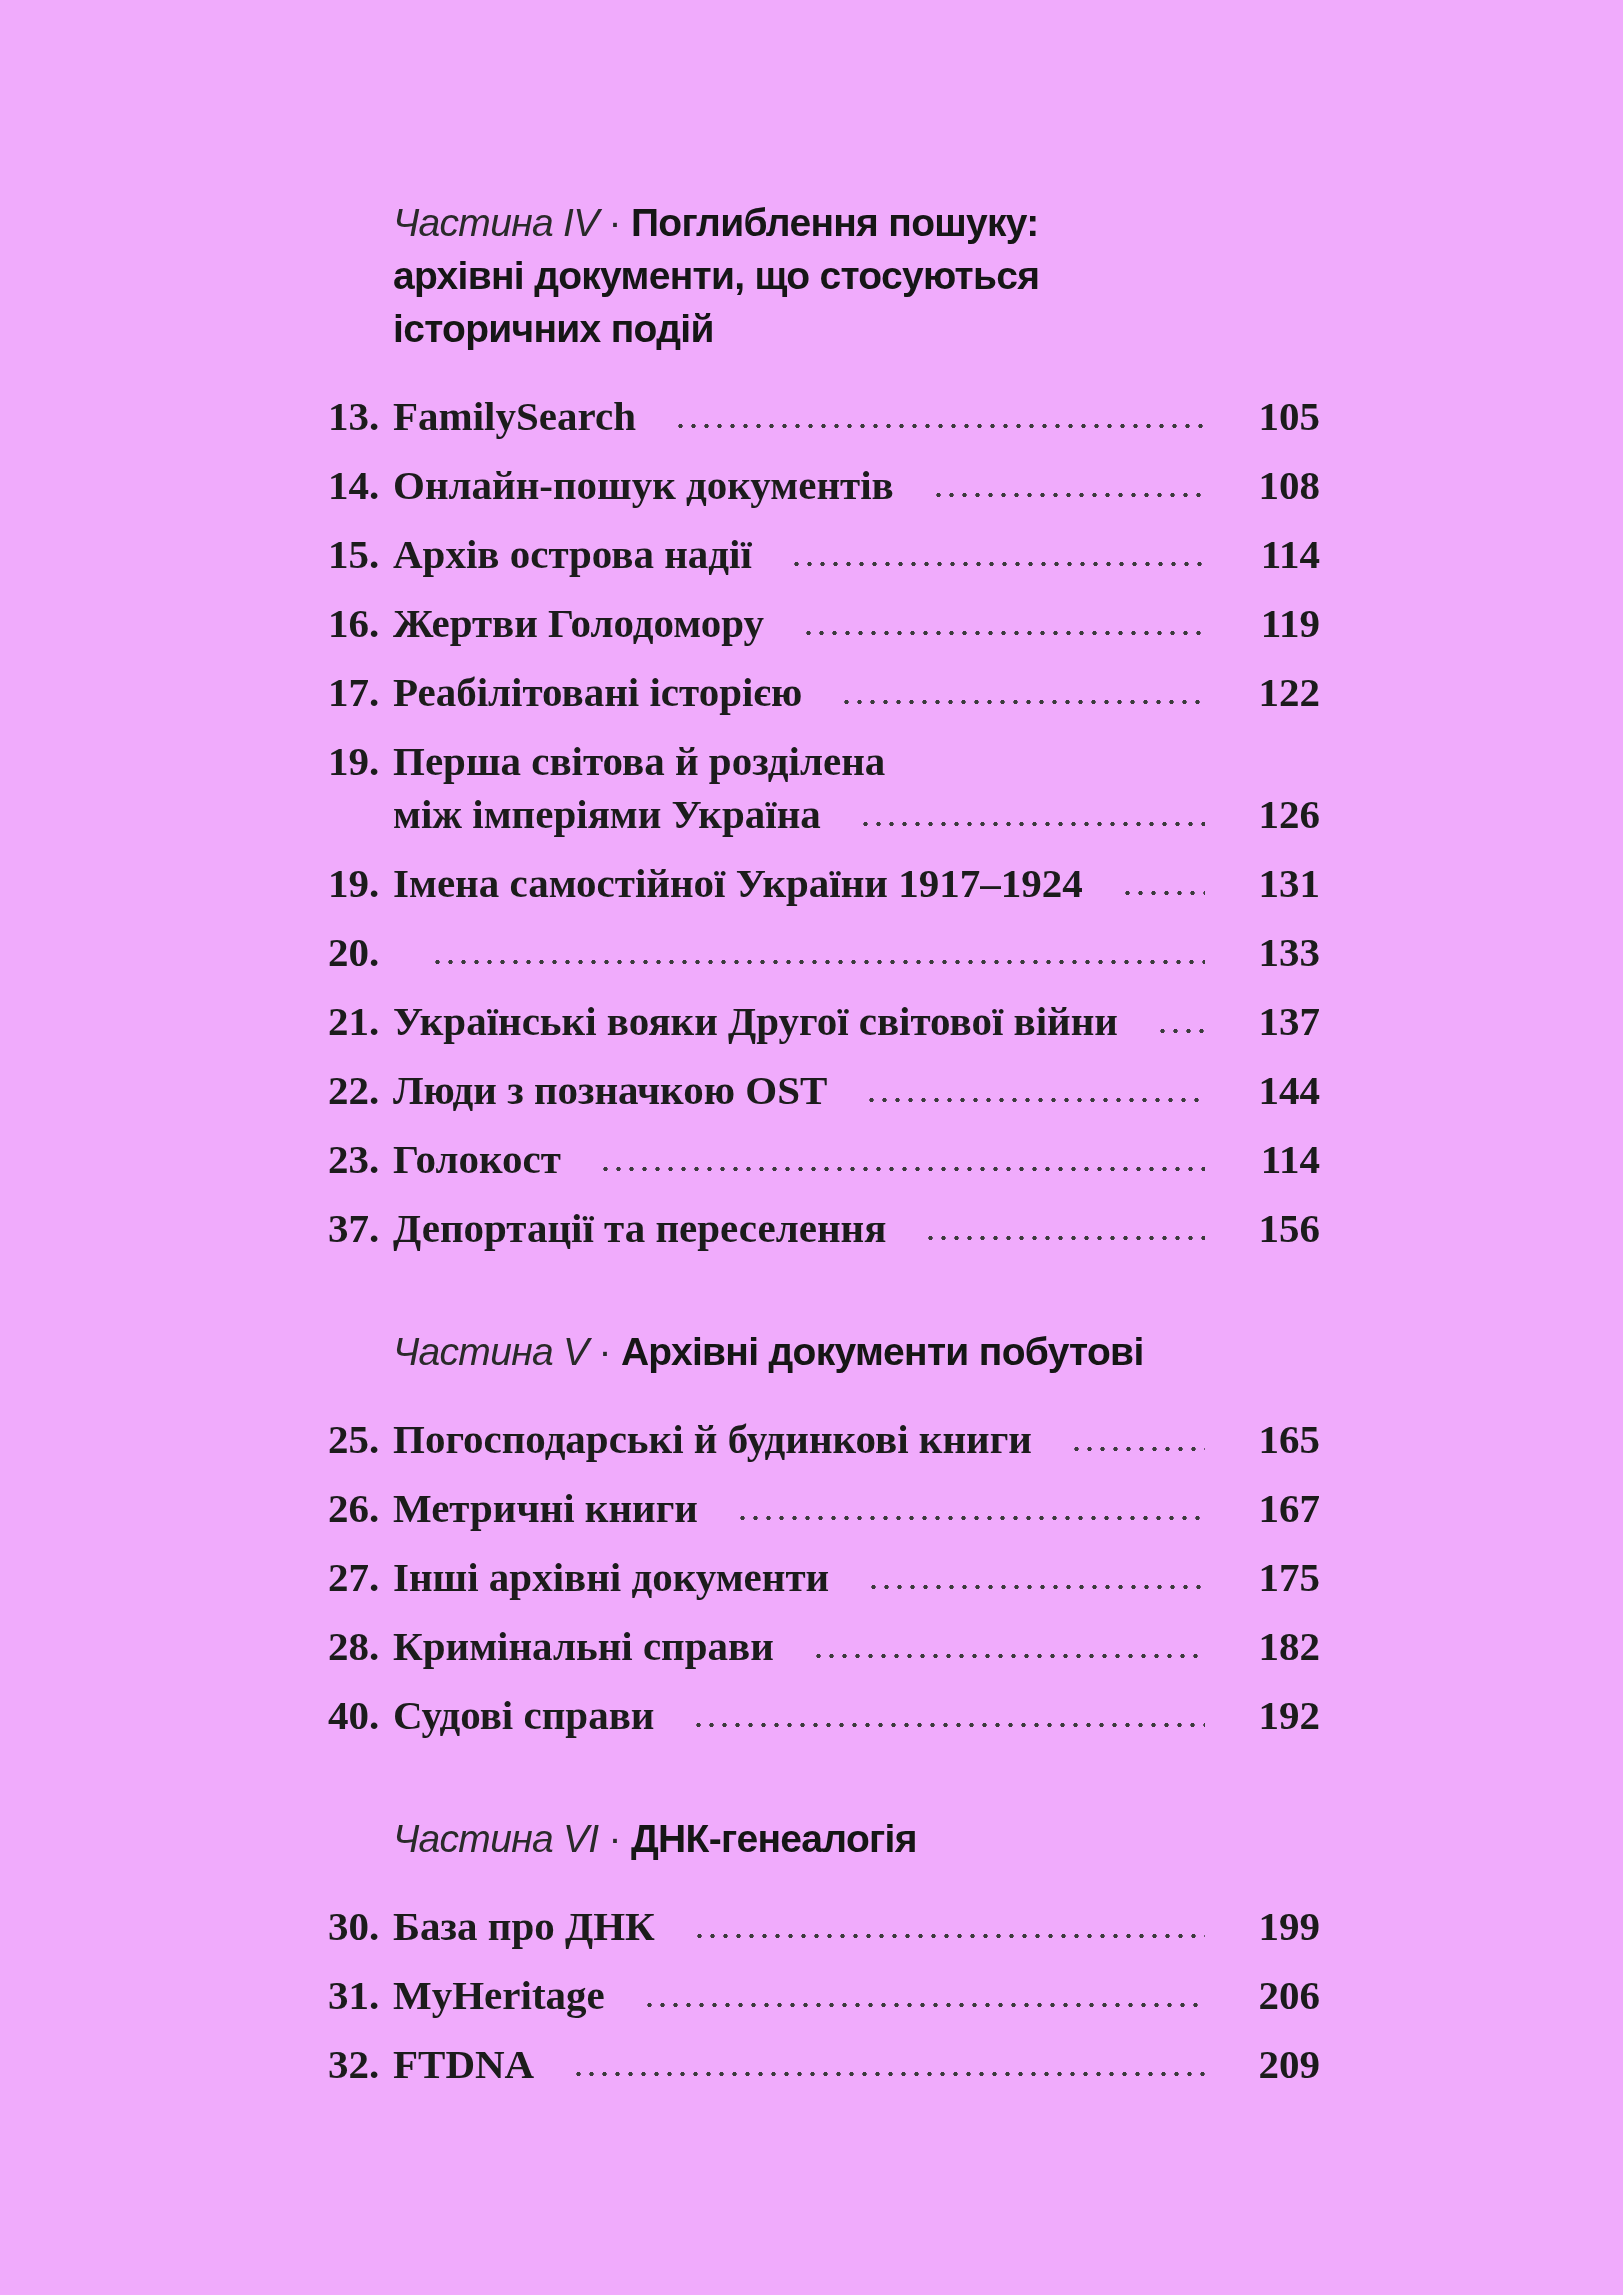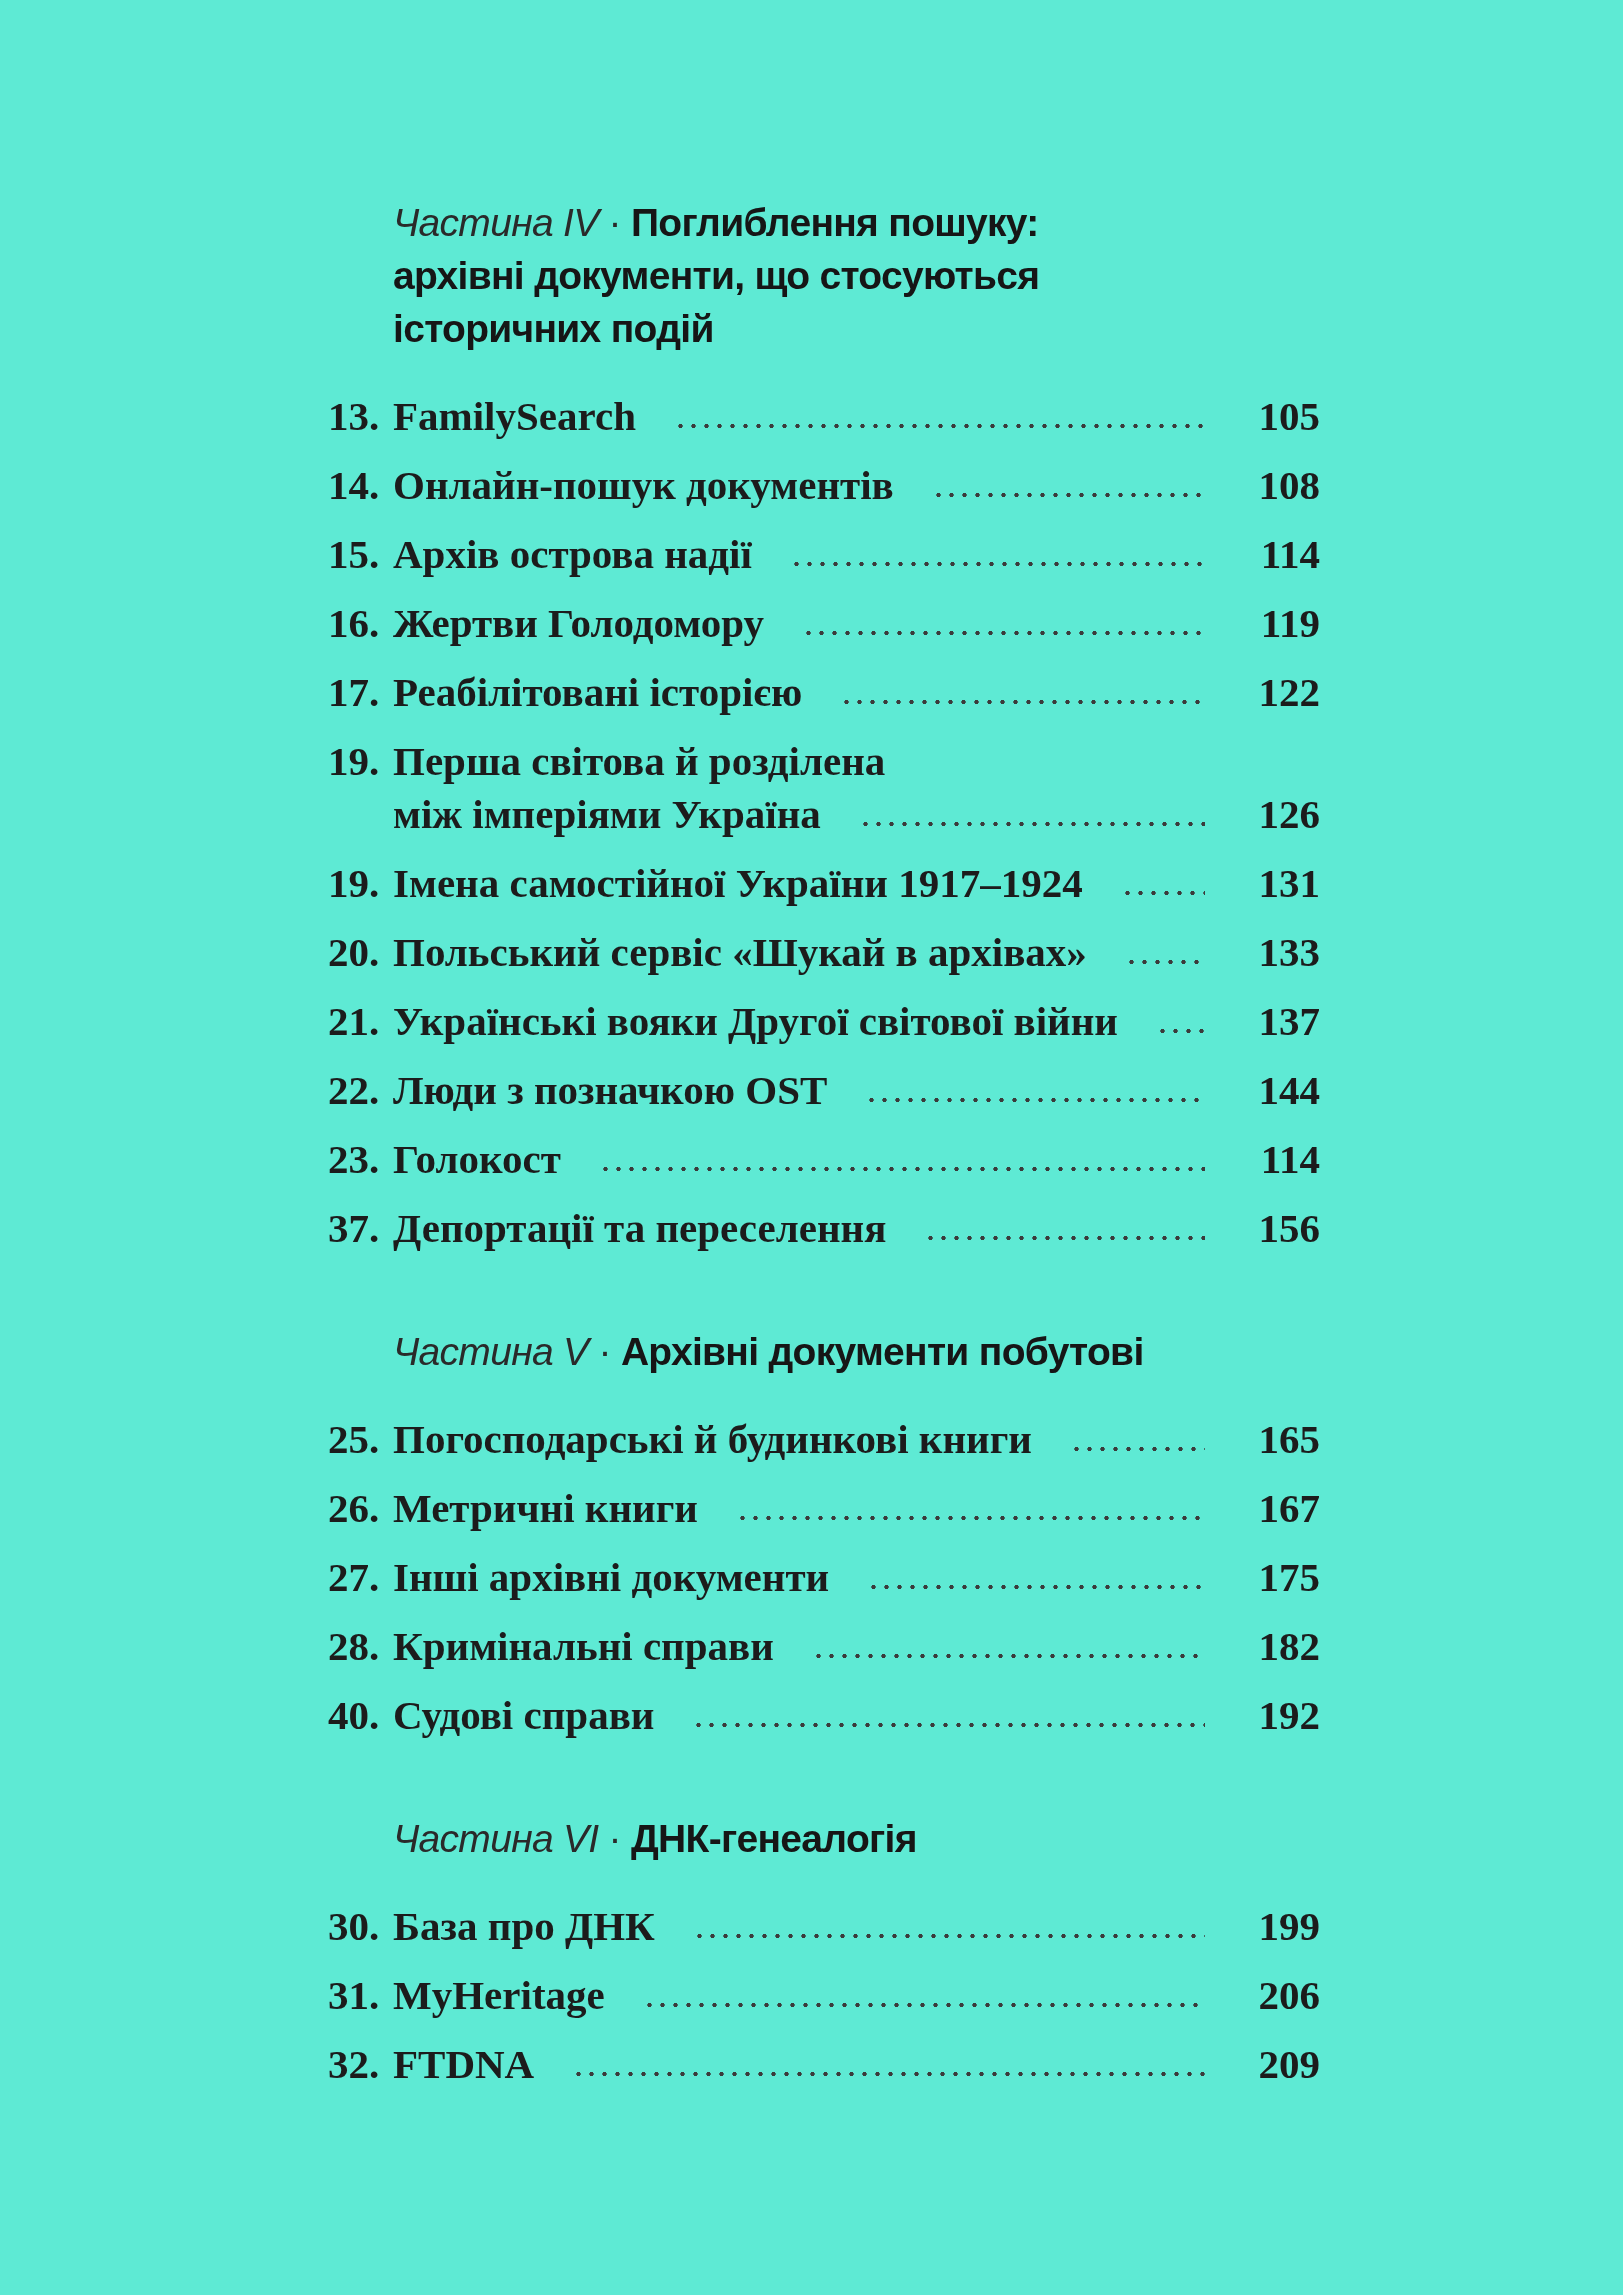--- a/index.html
+++ b/index.html
@@ -5,21 +5,21 @@
   html, body {
     margin: 0;
     padding: 0;
     background: #e9e9e9;
   }
   .page {
     position: relative;
     width: 1624px;
     height: 2295px;
     margin: 0 auto;
-    background: #5eead4;
+    background: #f0abfc;
     color: #1c1c1c;
     overflow: hidden;
     font-family: "Liberation Serif", serif;
   }
   .toc-content {
     position: absolute;
     left: 328px;
     top: 196px;
     right: 304px;
   }
@@ -175,21 +175,20 @@
         <span class="leader"></span>
         <span class="pagenum">131</span>
       </div>
     </div>
   </div>
 
   <div class="item">
     <span class="num">20.</span>
     <div class="item-body">
       <div class="last-line">
-        <span class="title">Польський сервіс «Шукай в архівах»</span>
         <span class="leader"></span>
         <span class="pagenum">133</span>
       </div>
     </div>
   </div>
 
   <div class="item">
     <span class="num">21.</span>
     <div class="item-body">
       <div class="last-line">

